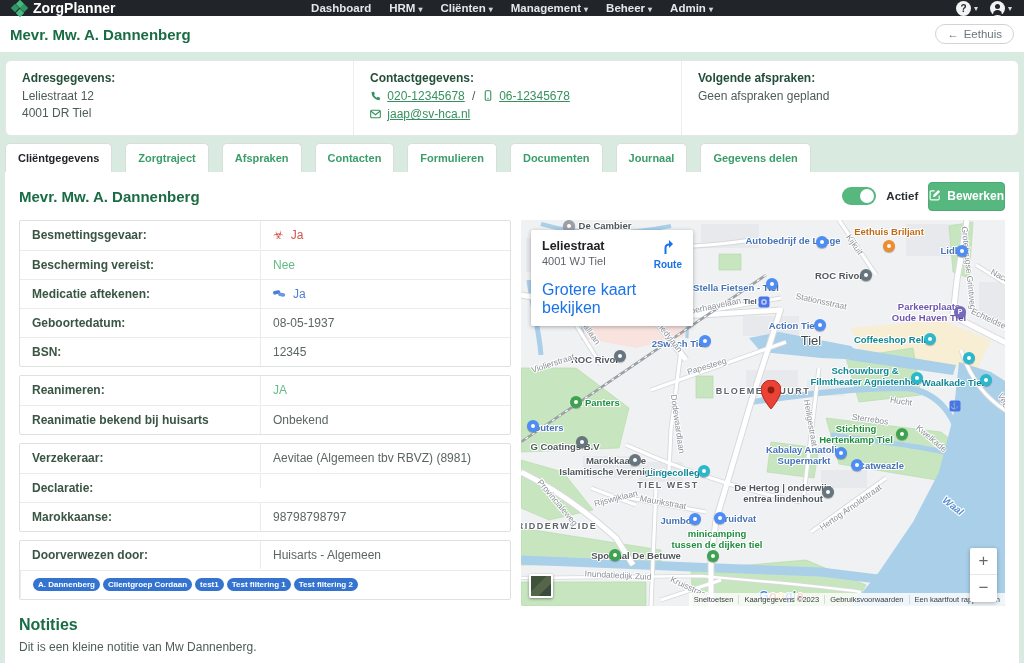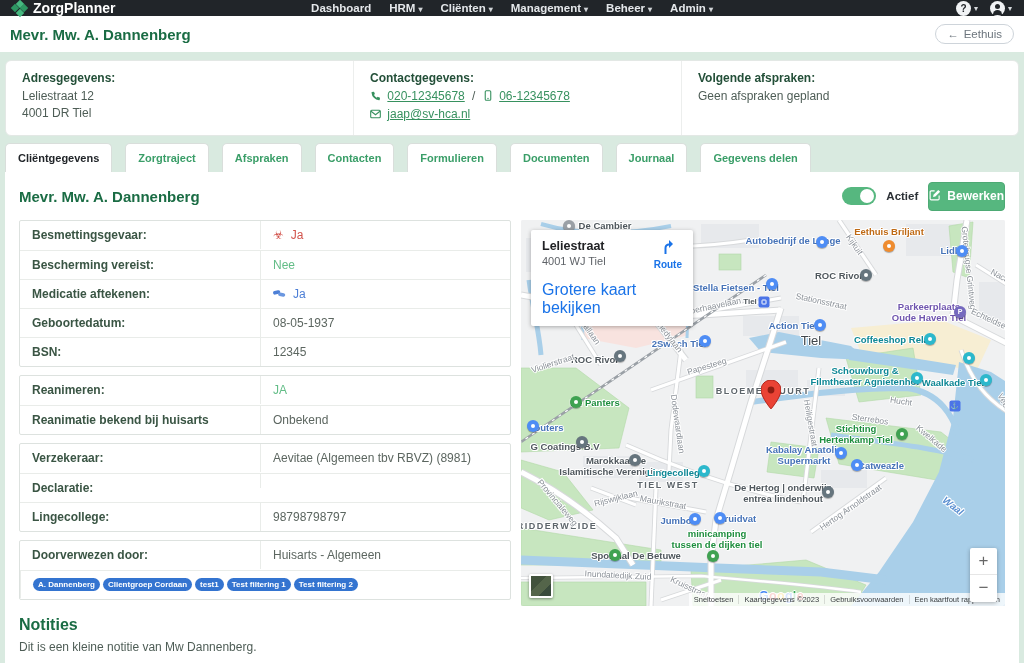--- a/index.html
+++ b/index.html
@@ -278,21 +278,21 @@
               <span class="">Aevitae (Algemeen tbv RBVZ) (8981)</span>
             </div>
           </div>
           <div class="trow">
             <div class="tlabel">Declaratie:</div>
             <div class="tvalue">
               <span class=""></span>
             </div>
           </div>
           <div class="trow">
-            <div class="tlabel">Lingecollege:</div>
+            <div class="tlabel">Marokkaanse:</div>
             <div class="tvalue">
               <span class="">98798798797</span>
             </div>
           </div>
         </div>
         <div class="tgroup">
           <div class="trow">
             <div class="tlabel">Doorverwezen door:</div>
             <div class="tvalue">
               <span class="">Huisarts - Algemeen</span>

